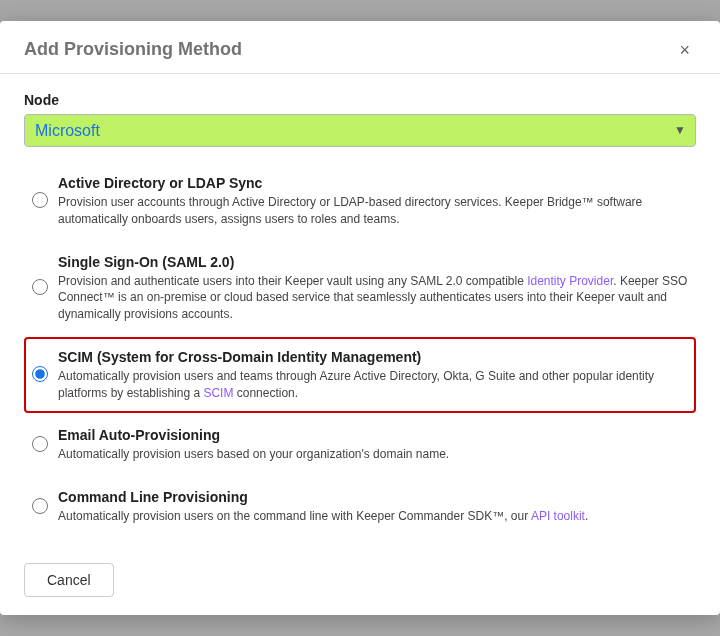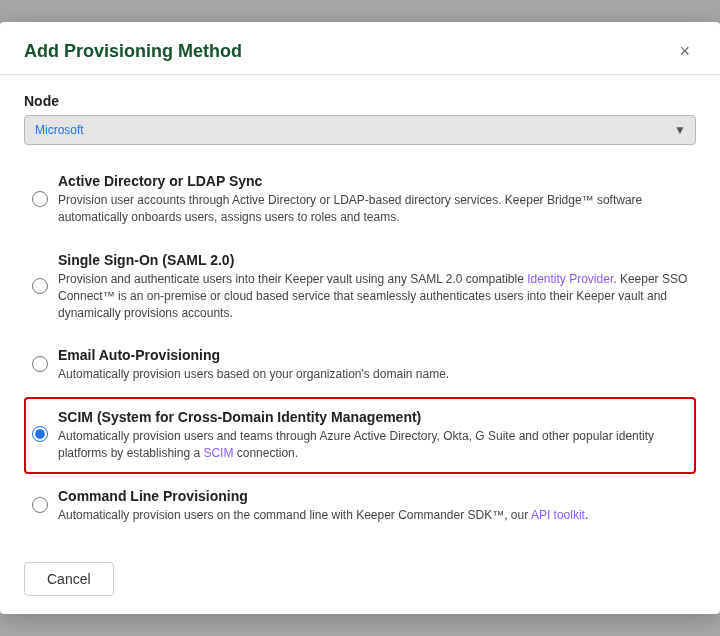--- a/index.html
+++ b/index.html
@@ -32,21 +32,21 @@
     .dialog-header {
       display: flex;
       align-items: center;
       justify-content: space-between;
       padding: 18px 24px 12px 24px;
       border-bottom: 1px solid #e0e0e0;
     }
     .dialog-title {
       font-size: 18px;
       font-weight: 600;
-      color: #14532d;
+      color: #737373;
     }
     .close-btn {
       background: none;
       border: none;
       cursor: pointer;
       font-size: 18px;
       color: #666;
       line-height: 1;
       padding: 2px 6px;
     }
@@ -67,22 +67,22 @@
       display: inline-block;
       width: 100%;
     }
     .node-select {
       width: 100%;
       padding: 7px 32px 7px 10px;
       border: 1px solid #b0b8c1;
       border-radius: 4px;
       appearance: none;
       -webkit-appearance: none;
-      background: #e5e5e5;
-      font-size: 12px;
+      background: #bef264;
+      font-size: 16px;
       color: #1a73e8;
       cursor: pointer;
       outline: none;
     }
     .node-select-arrow {
       position: absolute;
       right: 10px;
       top: 50%;
       transform: translateY(-50%);
       pointer-events: none;
@@ -200,39 +200,39 @@
             <input type="radio" class="radio-input" name="provisioning" style="">
           </div>
           <div class="option-content">
             <div class="option-title">Single Sign-On (SAML 2.0)</div>
             <div class="option-desc">
               Provision and authenticate users into their Keeper vault using any SAML 2.0 compatible <span class="link">Identity Provider</span>. Keeper SSO Connect™ is an on-premise or cloud based service that seamlessly authenticates users into their Keeper vault and dynamically provisions accounts.
             </div>
           </div>
         </div>
 
+        <div class="option-item selected">
+          <div class="radio-col">
+            <input type="radio" class="radio-input" name="provisioning" checked="" style="">
+          </div>
+          <div class="option-content">
+            <div class="option-title">SCIM (System for Cross-Domain Identity Management)</div>
+            <div class="option-desc">
+              Automatically provision users and teams through Azure Active Directory, Okta, G Suite and other popular identity platforms by establishing a <span class="link">SCIM</span> connection.
+            </div>
+          </div>
+        </div>
+
         <div class="option-item">
           <div class="radio-col">
             <input type="radio" class="radio-input" name="provisioning" style="">
           </div>
           <div class="option-content">
             <div class="option-title">Email Auto-Provisioning</div>
             <div class="option-desc">Automatically provision users based on your organization's domain name.</div>
-          </div>
-        </div>
-
-        <div class="option-item selected">
-          <div class="radio-col">
-            <input type="radio" class="radio-input" name="provisioning" checked="" style="">
-          </div>
-          <div class="option-content">
-            <div class="option-title">SCIM (System for Cross-Domain Identity Management)</div>
-            <div class="option-desc">
-              Automatically provision users and teams through Azure Active Directory, Okta, G Suite and other popular identity platforms by establishing a <span class="link">SCIM</span> connection.
-            </div>
           </div>
         </div>
 
         <div class="option-item">
           <div class="radio-col">
             <input type="radio" class="radio-input" name="provisioning" style="">
           </div>
           <div class="option-content">
             <div class="option-title">Command Line Provisioning</div>
             <div class="option-desc">

